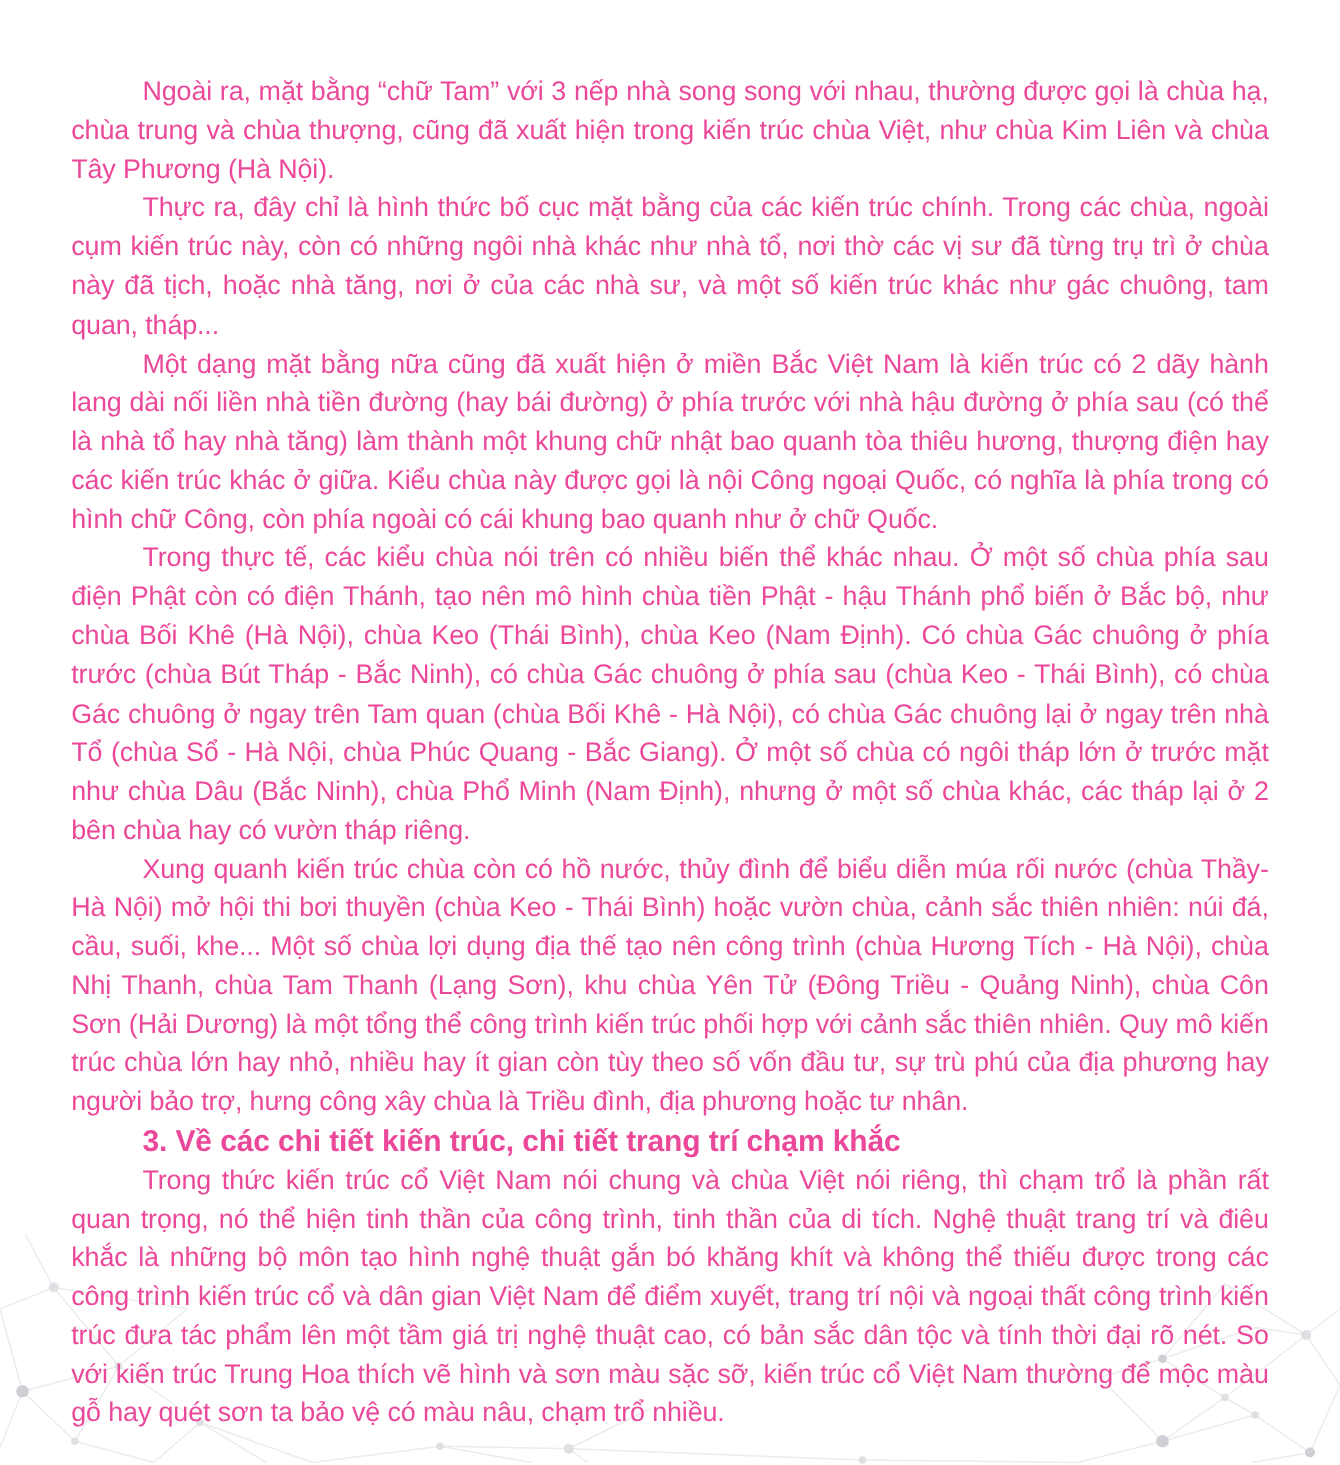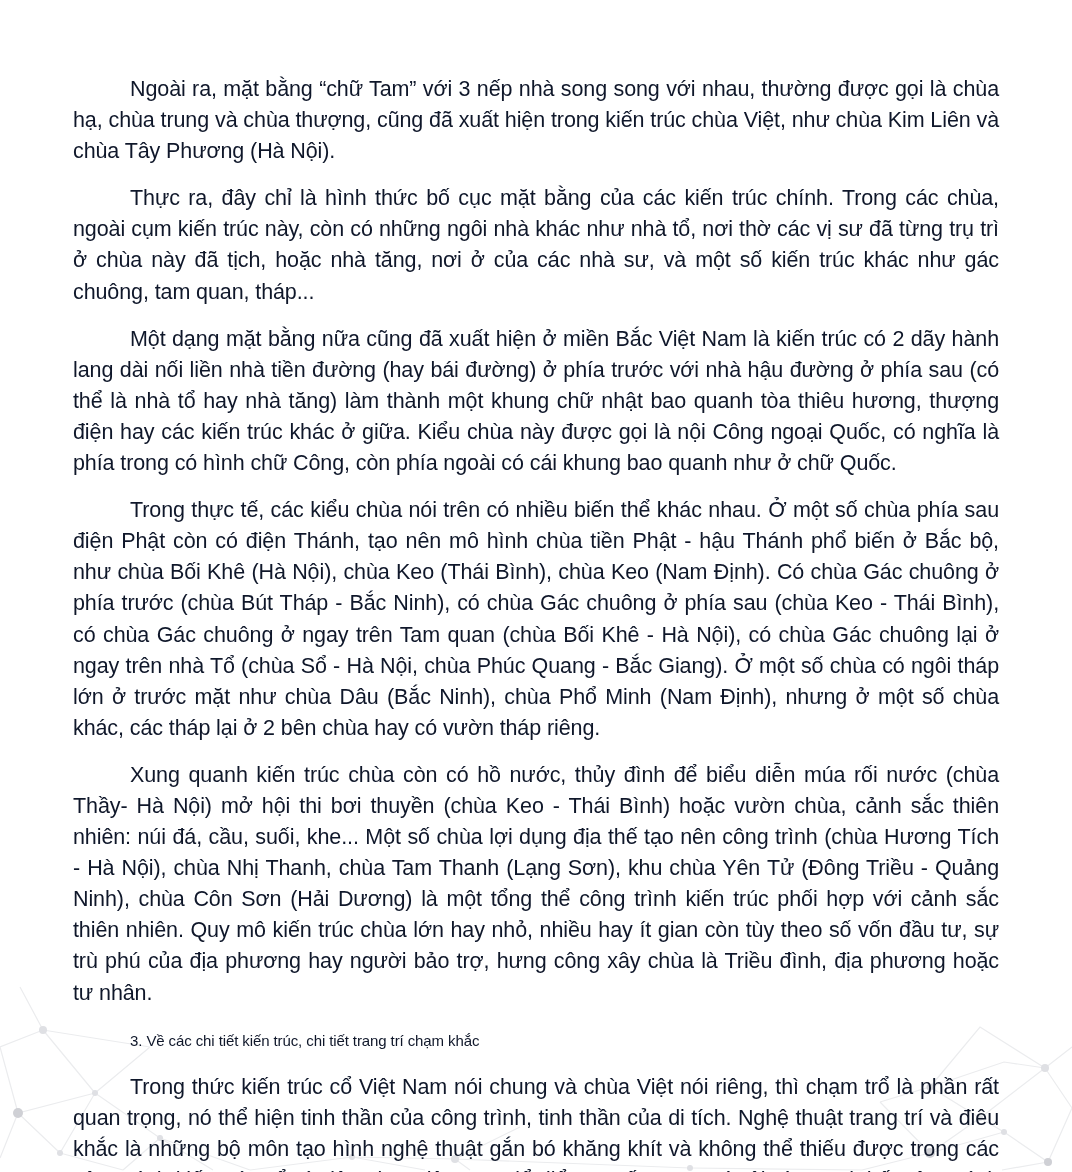--- a/index.html
+++ b/index.html
@@ -21,32 +21,32 @@
     pointer-events: none;
   }
   .text-column {
     position: absolute;
     left: 57px;
     top: 58px;
     width: 958px;
     z-index: 1;
   }
   .para, .section-heading {
-    margin: 16px;
+    margin: 0;
     padding: 0;
     font-size: 21.5px;
     line-height: 31.1px;
-    color: #0f172a;
+    color: #ec4899;
     text-align: justify;
     text-indent: 57px;
     letter-spacing: -0.1px;
   }
   .section-heading {
-    font-weight: normal;
-    font-size: 15px;
+    font-weight: bold;
+    font-size: 24px;
     text-align: left;
   }
 </style>
 </head>
 <body>
 
 <div class="page">
 
   <svg class="mesh-decor" viewBox="0 0 1072 275" xmlns="http://www.w3.org/2000/svg" aria-hidden="true">
     <g fill="none" stroke-width="1.2" stroke="#ebecee">

